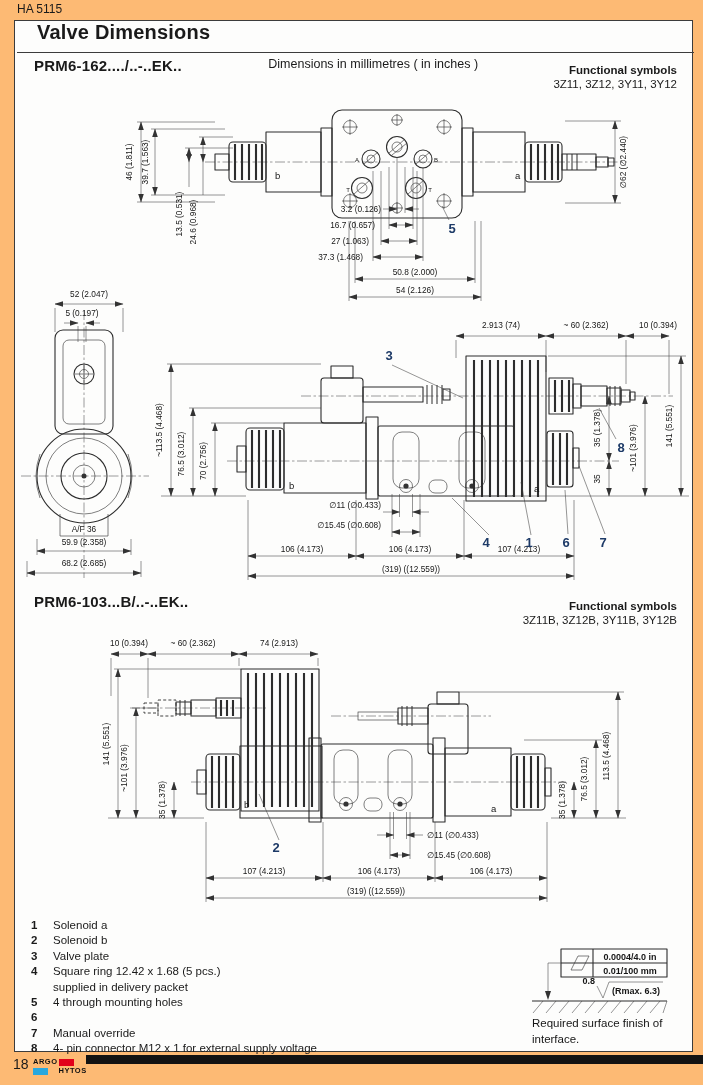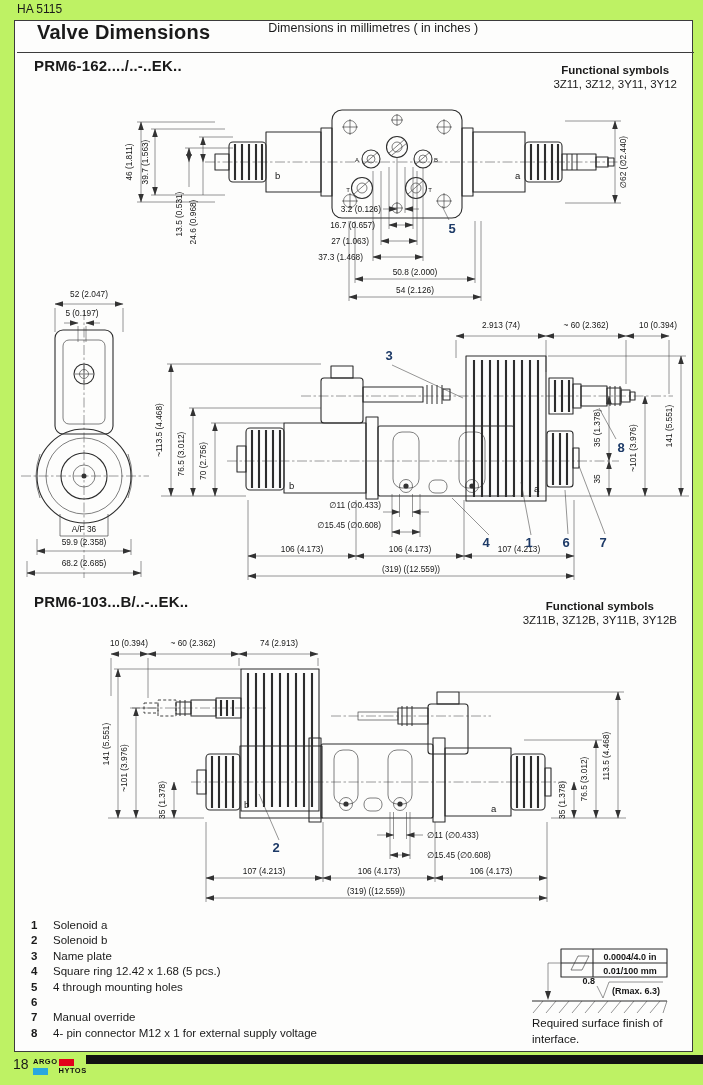--- a/index.html
+++ b/index.html
@@ -1,24 +1,24 @@
 <!DOCTYPE html>
 <html><head>
 <meta charset="utf-8">
 <style>
   html,body{margin:0;padding:0;background:#d9d9d6;}
-  .page{position:relative;width:703px;height:1085px;background:#bef264;font-family:"Liberation Sans",sans-serif;color:#1a1a1a;overflow:hidden;}
+  .page{position:relative;width:703px;height:1085px;background:#fdba74;font-family:"Liberation Sans",sans-serif;color:#1a1a1a;overflow:hidden;}
   .doc-code{position:absolute;left:17px;top:2px;font-size:12px;}
   .frame{position:absolute;left:14px;top:20px;width:679px;height:1032px;border:1.5px solid #3c3c3c;box-sizing:border-box;background:#fdfdfc;}
   .title-bar{position:absolute;left:2px;top:0;width:100%;height:32px;border-bottom:1.5px solid #3c3c3c;box-sizing:border-box;display:flex;align-items:flex-start;}
   .title{font-size:20px;font-weight:bold;margin-left:20px;letter-spacing:.2px;}
-  .subtitle{font-size:12.5px;margin-left:58px;}
+  .subtitle{font-size:12.5px;margin-left:58px;margin-top:36px;}
   .sec-title{position:absolute;left:19px;font-size:15px;font-weight:bold;letter-spacing:.2px;}
   .fs{position:absolute;right:15px;text-align:right;font-size:11.5px;line-height:14px;}
-  .fs b{display:block;text-align:center;}
+  .fs b{display:block;}
   .dwg{position:absolute;}
   svg text{font-family:"Liberation Sans",sans-serif;fill:#161616;}
   .o{fill:none;stroke:#2d2d2d;stroke-width:1.1;stroke-linejoin:round;}
   .o2{fill:none;stroke:#3a3a3a;stroke-width:.65;}
   .d{fill:none;stroke:#3f3f3f;stroke-width:.55;}
   .cl{fill:none;stroke:#4a4a4a;stroke-width:.55;stroke-dasharray:10 2.5 2.5 2.5;}
   .ribs{fill:none;stroke:#2d2d2d;stroke-width:2.1;}
   .tick{fill:none;stroke:#2d2d2d;stroke-width:1;}
   .dsh{fill:none;stroke:#2d2d2d;stroke-width:.9;stroke-dasharray:3 2.2;}
   .dt{font-size:8.3px;}
@@ -465,26 +465,27 @@
       <div class="lg-row">
           <span class="lg-num">1</span>
           <span>Solenoid a</span>
         </div>
       <div class="lg-row">
           <span class="lg-num">2</span>
           <span>Solenoid b</span>
         </div>
       <div class="lg-row">
           <span class="lg-num">3</span>
-          <span>Name plate</span>
+          <span>Valve plate</span>
         </div>
       <div class="lg-row">
           <span class="lg-num">4</span>
           <span>Square ring 12.42 x 1.68 (5 pcs.)</span>
         </div>
+      <div class="lg-cont">supplied in delivery packet</div>
       <div class="lg-row">
           <span class="lg-num">5</span>
           <span>4 through mounting holes</span>
         </div>
       <div class="lg-row">
           <span class="lg-num">6</span>
         </div>
       <div class="lg-row">
           <span class="lg-num">7</span>
           <span>Manual override</span>

